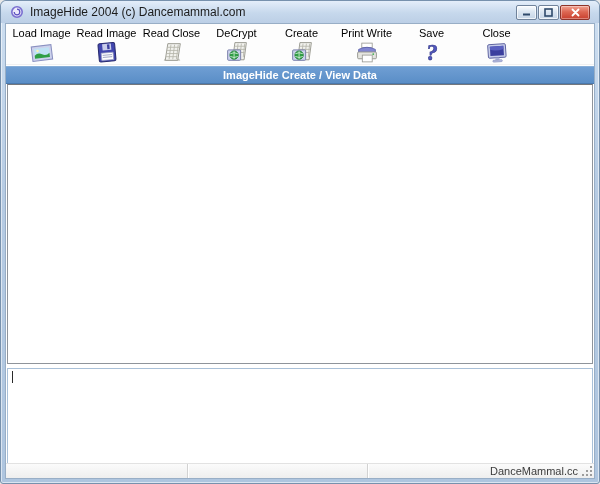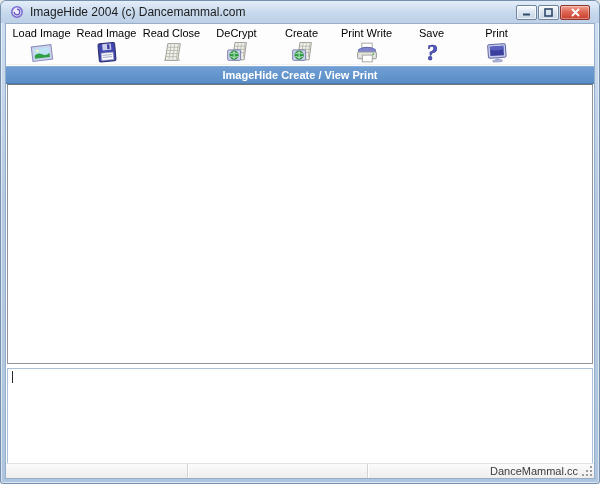--- a/index.html
+++ b/index.html
@@ -201,35 +201,35 @@
         </button>
 
         <button class="tbtn">
           <span class="lbl">Save</span>
           <svg class="ico" viewBox="0 0 24 24">
             <text x="12" y="19" text-anchor="middle" font-family="Liberation Serif, serif" font-size="22" font-weight="bold" font-style="italic" fill="#5157bd" stroke="#2e3382" stroke-width="0.5">?</text>
           </svg>
         </button>
 
         <button class="tbtn">
-          <span class="lbl">Print</span>
+          <span class="lbl">Close</span>
           <svg class="ico" viewBox="0 0 24 24">
             <g transform="rotate(-4 12 12)">
               <rect x="3.5" y="4" width="17" height="13" rx="1.2" fill="#c7cdea" stroke="#5a5f9e" stroke-width="0.9"></rect>
               <rect x="5.5" y="6" width="13" height="9" fill="#3b3f9e"></rect>
               <path d="M5.5 6 l13 0 0 3 q-7 2 -13 0 z" fill="#5a60c0"></path>
               <rect x="10" y="17" width="4" height="2.2" fill="#aab1d8"></rect>
               <rect x="7.5" y="19.2" width="9" height="1.8" rx="0.8" fill="#b9bfe0" stroke="#7d84b8" stroke-width="0.6"></rect>
             </g>
           </svg>
         </button>
       </div>
 
       <div class="banner">
-        <span>ImageHide Create / View Print</span>
+        <span>ImageHide Create / View Data</span>
       </div>
 
       <div class="image-panel"></div>
 
       <div class="data-editor" role="textbox" aria-multiline="true" tabindex="0">
         <span></span>
         <span class="caret"></span>
       </div>
 
       <div class="statusbar">

